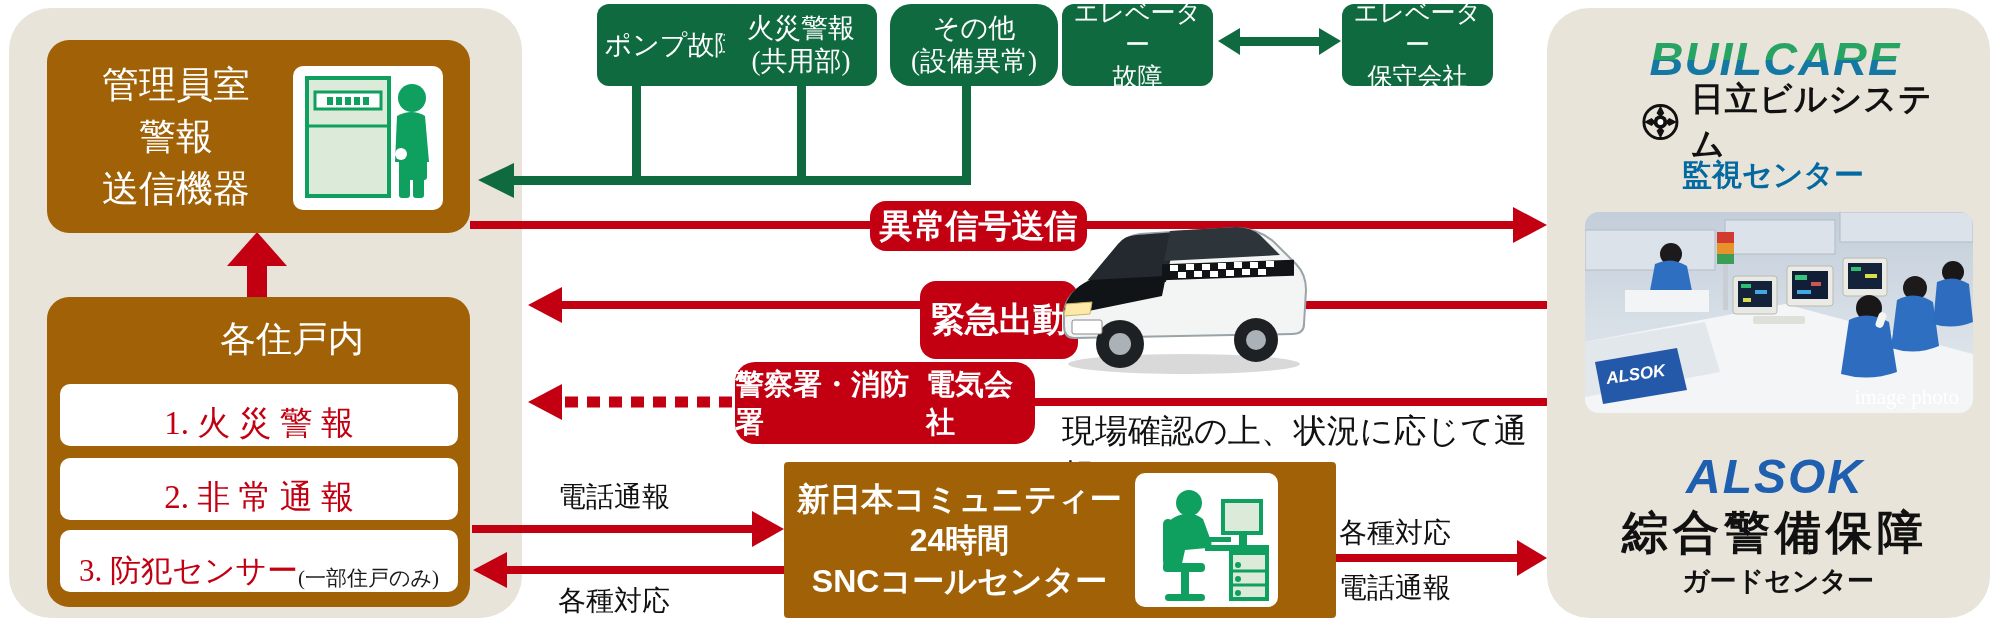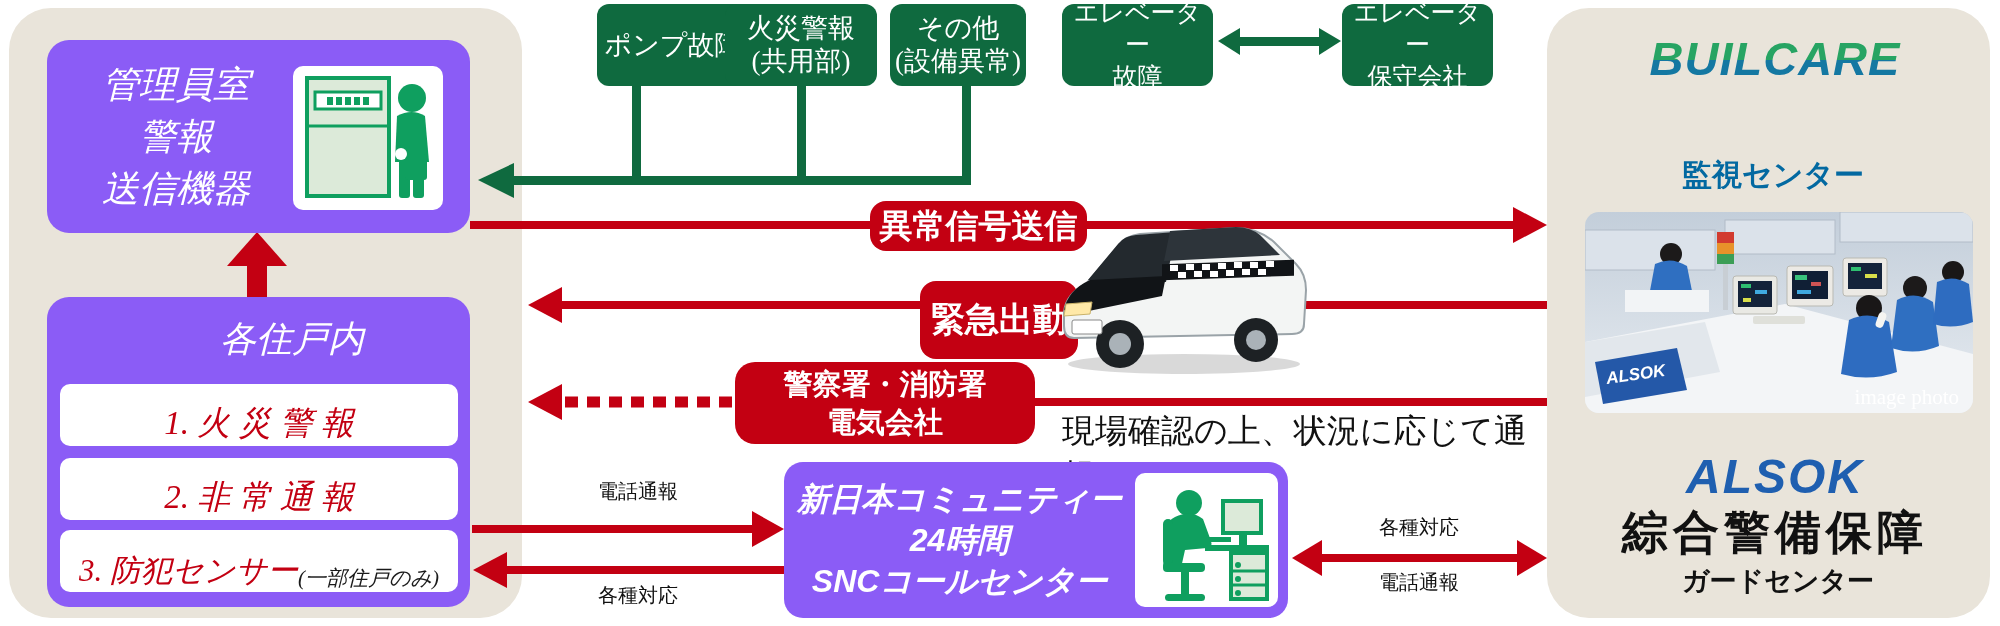--- a/index.html
+++ b/index.html
@@ -1,28 +1,28 @@
 <!DOCTYPE html>
 <html><head>
 <meta charset="utf-8">
 <style>
   html,body{margin:0;padding:0;background:#fff;}
   .stage{position:relative;width:2000px;height:626px;background:#ffffff;overflow:hidden;
          font-family:"Liberation Serif","DejaVu Serif",serif;}
   .panel{position:absolute;background:#e9e4da;border-radius:42px;}
   .abs{position:absolute;}
-  .redbox{position:absolute;background:#8b5cf6;border-radius:22px;color:#fff;font-style:italic;}
+  .redbox{position:absolute;background:#a16207;border-radius:22px;color:#fff;}
   .gbox{position:absolute;top:4px;height:82px;background:#0f6a3f;border-radius:12px;color:#fff;
         display:flex;flex-direction:column;align-items:center;justify-content:center;
         text-align:center;font-size:27px;line-height:33px;z-index:3;}
   .gbox.small{font-size:25px;line-height:32px;}
   .badge{position:absolute;background:#c30012;border-radius:16px;color:#fff;z-index:3;
          display:flex;align-items:center;justify-content:center;
          font-family:"Liberation Sans","DejaVu Sans",sans-serif;font-weight:bold;}
-  .mincho-label{position:absolute;color:#111;font-size:20px;z-index:3;text-align:center;}
+  .mincho-label{position:absolute;color:#111;font-size:28px;z-index:3;text-align:left;}
   .row{position:absolute;left:13px;width:398px;height:62px;background:#fff;border-radius:10px;
        display:flex;align-items:flex-end;justify-content:center;color:#c30012;}
   .conn{position:absolute;left:0;top:0;z-index:2;pointer-events:none;}
   .z3{z-index:3;}
   .z4{z-index:4;}
   .sans{font-family:"Liberation Sans","DejaVu Sans",sans-serif;}
   .photo-wrap{position:absolute;left:1585px;top:212px;width:388px;height:201px;border-radius:14px;
               overflow:hidden;z-index:3;}
 </style>
 </head>
@@ -115,55 +115,55 @@
     </div>
   </div>
 
   <div class="gbox" style="left:560px;width:152px;margin-left:37px;">
     <span>ポンプ故障</span>
   </div>
   <div class="gbox" style="left:725px;width:152px;">
     <span>火災警報</span>
     <span>(共用部)</span>
   </div>
-  <div class="gbox" style="left:890px;width:136px;">
+  <div class="gbox" style="left:890px;width:168px;border-radius:21px;">
     <span>その他</span>
     <span>(設備異常)</span>
   </div>
   <div class="gbox small" style="left:1062px;width:151px;">
     <span>エレベーター</span>
     <span>故障</span>
   </div>
   <div class="gbox small" style="left:1342px;width:151px;">
     <span>エレベーター</span>
     <span>保守会社</span>
   </div>
 
   <div class="badge" style="left:870px;top:201px;width:217px;height:50px;font-size:33px;">
     <span>異常信号送信</span>
   </div>
   <div class="badge" style="left:920px;top:281px;width:158px;height:78px;font-size:34px;">
     <span>緊急出動</span>
   </div>
 
   <div class="badge" style="left:735px;top:362px;width:300px;height:82px;border-radius:20px;
-       font-size:29px;line-height:38px;flex-direction:column;">
+       font-size:29px;line-height:38px;flex-direction:row;">
     <span>警察署・消防署</span>
     <span>電気会社</span>
   </div>
 
   <div class="mincho-label" style="left:1062px;top:409px;width:470px;font-size:33px;text-align:left;">現場確認の上、状況に応じて通報</div>
 
   <div class="mincho-label" style="left:558px;top:478px;width:160px;">電話通報</div>
   <div class="mincho-label" style="left:558px;top:582px;width:160px;">各種対応</div>
 
   <div class="mincho-label" style="left:1339px;top:514px;width:160px;">各種対応</div>
   <div class="mincho-label" style="left:1339px;top:569px;width:160px;">電話通報</div>
 
-  <div class="redbox z3 sans" style="left:784px;top:462px;width:504px;height:156px;border-radius:19px;">
+  <div class="redbox z3 sans" style="left:784px;top:462px;width:504px;height:156px;border-radius:4px;padding-left:48px;">
     <div class="abs" style="left:0;top:0;width:351px;height:156px;display:flex;flex-direction:column;
          align-items:center;justify-content:center;font-weight:bold;font-size:32px;line-height:41px;text-align:center;">
       <span>新日本コミュニティー</span>
       <span>24時間</span>
       <span>SNCコールセンター</span>
     </div>
     <div class="abs" style="left:351px;top:11px;width:143px;height:134px;background:#fff;border-radius:10px;">
       <svg width="143" height="134" viewBox="0 0 143 134">
         <g fill="none" stroke="#0f9f5f" stroke-width="4">
           <rect x="88" y="28" width="38" height="32" fill="#dcead9"></rect>
@@ -226,20 +226,34 @@
   <svg class="abs z3" style="left:1620px;top:30px;" width="310" height="58" viewBox="0 0 310 58">
     <defs>
       <linearGradient id="bcgrad" x1="0" y1="0" x2="0" y2="1">
         <stop offset="0.52" stop-color="#27a463"></stop>
         <stop offset="0.52" stop-color="#1478a2"></stop>
       </linearGradient>
     </defs>
     <text x="155" y="45" text-anchor="middle" font-family="Liberation Sans, DejaVu Sans, sans-serif" font-size="47" font-style="italic" font-weight="bold" letter-spacing="1" fill="url(#bcgrad)">BUILCARE</text>
   </svg>
 
+  <div class="abs z3" style="left:1640px;top:100px;width:320px;height:44px;display:flex;align-items:center;">
+    <svg width="42" height="42" viewBox="0 0 42 42">
+      <circle cx="21" cy="21" r="17" fill="none" stroke="#111" stroke-width="3"></circle>
+      <g fill="#111">
+        <path d="M21 4 l4 8 -4 4 -4 -4 z"></path>
+        <path d="M21 38 l4 -8 -4 -4 -4 4 z"></path>
+        <path d="M4 21 l8 -4 4 4 -4 4 z"></path>
+        <path d="M38 21 l-8 -4 -4 4 4 4 z"></path>
+        <circle cx="21" cy="21" r="7"></circle>
+      </g>
+      <circle cx="21" cy="21" r="3" fill="#fff"></circle>
+    </svg>
+    <span class="sans" style="font-weight:bold;font-size:33px;color:#111;margin-left:10px;letter-spacing:1px;">日立ビルシステム</span>
+  </div>
 
   <div class="abs z3 sans" style="left:1640px;top:155px;width:266px;text-align:center;font-weight:bold;
        font-size:30px;color:#0369a1;">監視センター</div>
 
   <div class="photo-wrap">
     <svg width="388" height="201" viewBox="0 0 388 201">
       <defs>
         <linearGradient id="roombg" x1="0" y1="0" x2="0" y2="1">
           <stop offset="0" stop-color="#c3ceda"></stop>
             <stop offset="1" stop-color="#e7ecf1"></stop>

